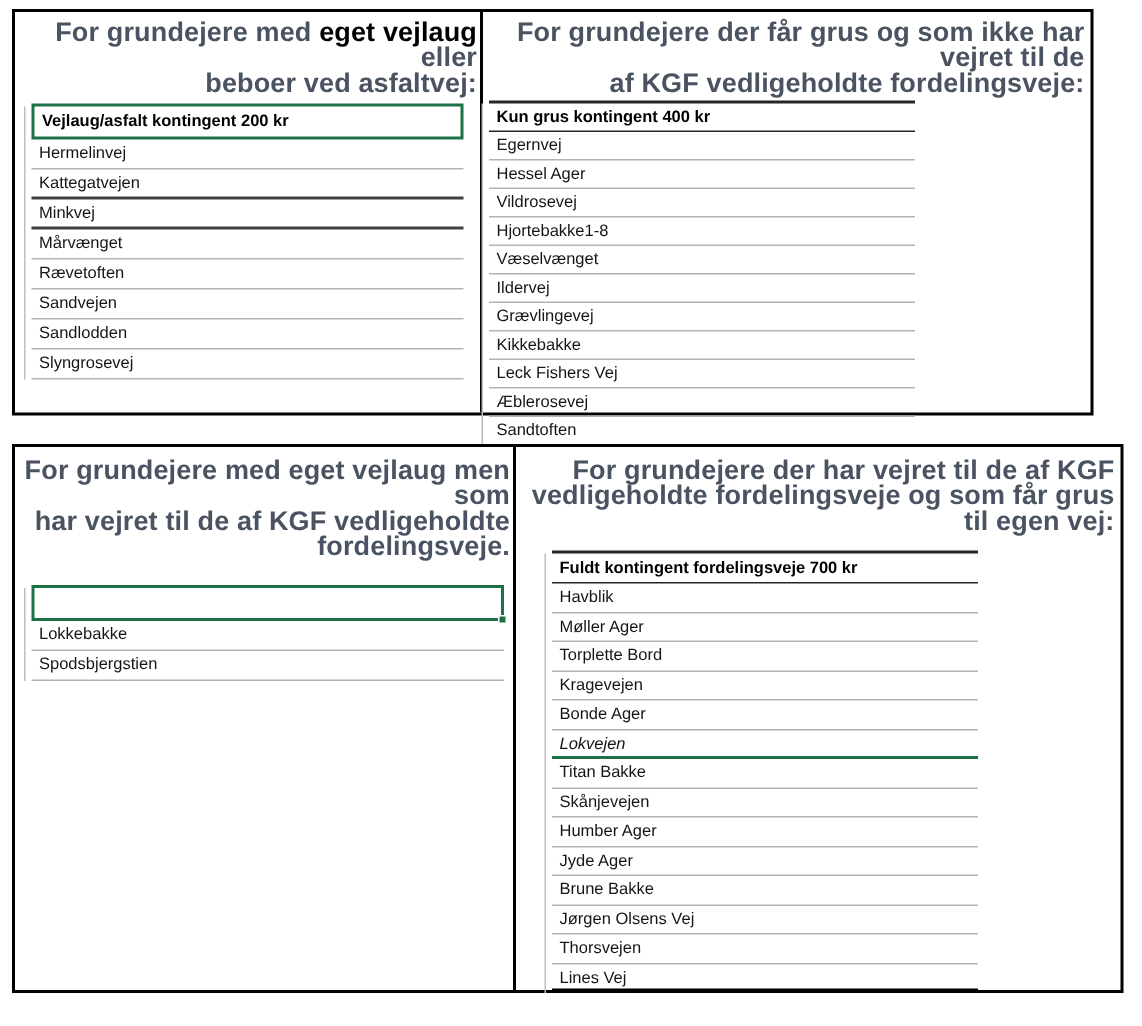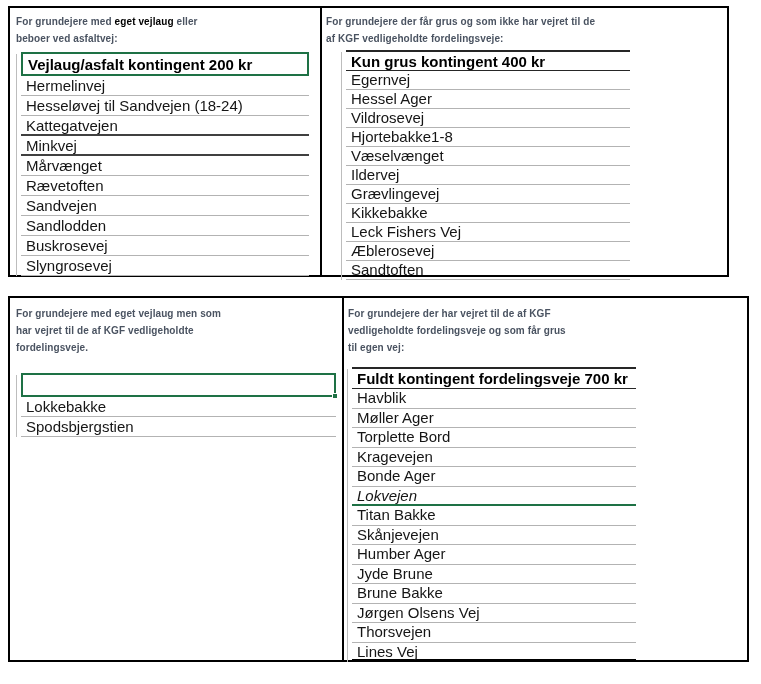--- a/index.html
+++ b/index.html
@@ -13,32 +13,32 @@
   .vdivider{position:absolute;top:0;bottom:0;width:2px;background:#000000;}
   .box-top .vdivider{left:310px;}
   .box-bottom .vdivider{left:332px;}
 
   .col{position:absolute;top:3px;}
   .col-tl{left:6px;width:302px;}
   .col-tr{left:316px;right:4px;}
   .col-bl{left:6px;top:5px;width:324px;}
   .col-br{left:338px;top:5px;right:4px;}
 
-  .headline{margin:2px 0 0 0;font-size:10px;line-height:17px;font-weight:bold;
-            color:#4A5361;white-space:pre-line;letter-spacing:.1px;}
+  .headline{margin:2px 0 0 0;font-size:18px;line-height:17px;font-weight:bold;
+            color:#4A5361;white-space:pre-line;letter-spacing:.1px;text-align:right;}
   .headline .em{color:#000000;}
 
   .xtable{position:relative;margin-left:5px;}
   .xtable::before{content:"";position:absolute;left:-5px;top:2px;bottom:0;width:1px;background:#bdbdbd;}
   .t-tl{width:288px;margin-top:5px;}
-  .t-tr{width:284px;margin-top:3px;margin-left:20px;}
+  .t-tr{width:284px;margin-top:3px;margin-left:0;}
   .t-bl{width:315px;margin-top:17px;}
-  .t-br{width:284px;margin-top:11px;margin-left:4px;}
+  .t-br{width:284px;margin-top:11px;margin-left:20px;}
 
-  .trow{position:relative;height:20px;line-height:19px;padding-left:5px;font-size:15px;
+  .trow{position:relative;height:20px;line-height:19px;padding-left:5px;font-size:11px;
         color:#151515;border-bottom:1px solid #b3b3b3;white-space:nowrap;overflow:visible;}
   .t-tr .trow{height:19px;line-height:18px;}
   .t-br .trow{height:19.5px;line-height:18.5px;}
   .thead{font-weight:bold;color:#000;}
   .t-tl .thead{height:24px;line-height:21px;}
   .t-tr .thead{height:21px;line-height:19px;}
   .t-bl .thead{height:24px;line-height:21px;}
   .t-br .thead{height:22px;line-height:20px;}
 
   .green-sel{border:2px solid #1E7145;}
@@ -62,35 +62,33 @@
       <p class="headline"><span>For grundejere med </span><span class="em">eget vejlaug</span><span> eller
 beboer ved asfaltvej:</span></p>
       <div class="xtable t-tl">
         <div class="trow thead green-sel">
           <span>Vejlaug/asfalt kontingent 200 kr</span>
         </div>
         <div>
 
             <div class="trow div-normal"><span>Hermelinvej</span></div>
 
-            <div class="trow div-normal"><span>Hesseløvej til Sandvejen (18-24)</span></div>
 
             <div class="trow div-dark"><span>Kattegatvejen</span></div>
 
             <div class="trow div-dark"><span>Minkvej</span></div>
 
             <div class="trow div-normal"><span>Mårvænget</span></div>
 
             <div class="trow div-normal"><span>Rævetoften</span></div>
 
             <div class="trow div-normal"><span>Sandvejen</span></div>
 
             <div class="trow div-normal"><span>Sandlodden</span></div>
 
-            <div class="trow div-normal"><span>Buskrosevej</span></div>
 
             <div class="trow div-normal"><span>Slyngrosevej</span></div>
           </div>
       </div>
     </div>
 
     <div class="col col-tr">
       <p class="headline">For grundejere der får grus og som ikke har vejret til de
 af KGF vedligeholdte fordelingsveje:</p>
       <div class="xtable t-tr">
@@ -166,21 +164,21 @@
             <div class="trow div-normal"><span>Bonde Ager</span></div>
 
             <div class="trow div-green"><span>Lokvejen</span></div>
 
             <div class="trow div-normal"><span>Titan Bakke</span></div>
 
             <div class="trow div-normal"><span>Skånjevejen</span></div>
 
             <div class="trow div-normal"><span>Humber Ager</span></div>
 
-            <div class="trow div-normal"><span>Jyde Brune</span></div>
+            <div class="trow div-normal"><span>Jyde Ager</span></div>
 
             <div class="trow div-normal"><span>Brune Bakke</span></div>
 
             <div class="trow div-normal"><span>Jørgen Olsens Vej</span></div>
 
             <div class="trow div-normal"><span>Thorsvejen</span></div>
 
             <div class="trow div-thick"><span>Lines Vej</span></div>
           </div>
       </div>

